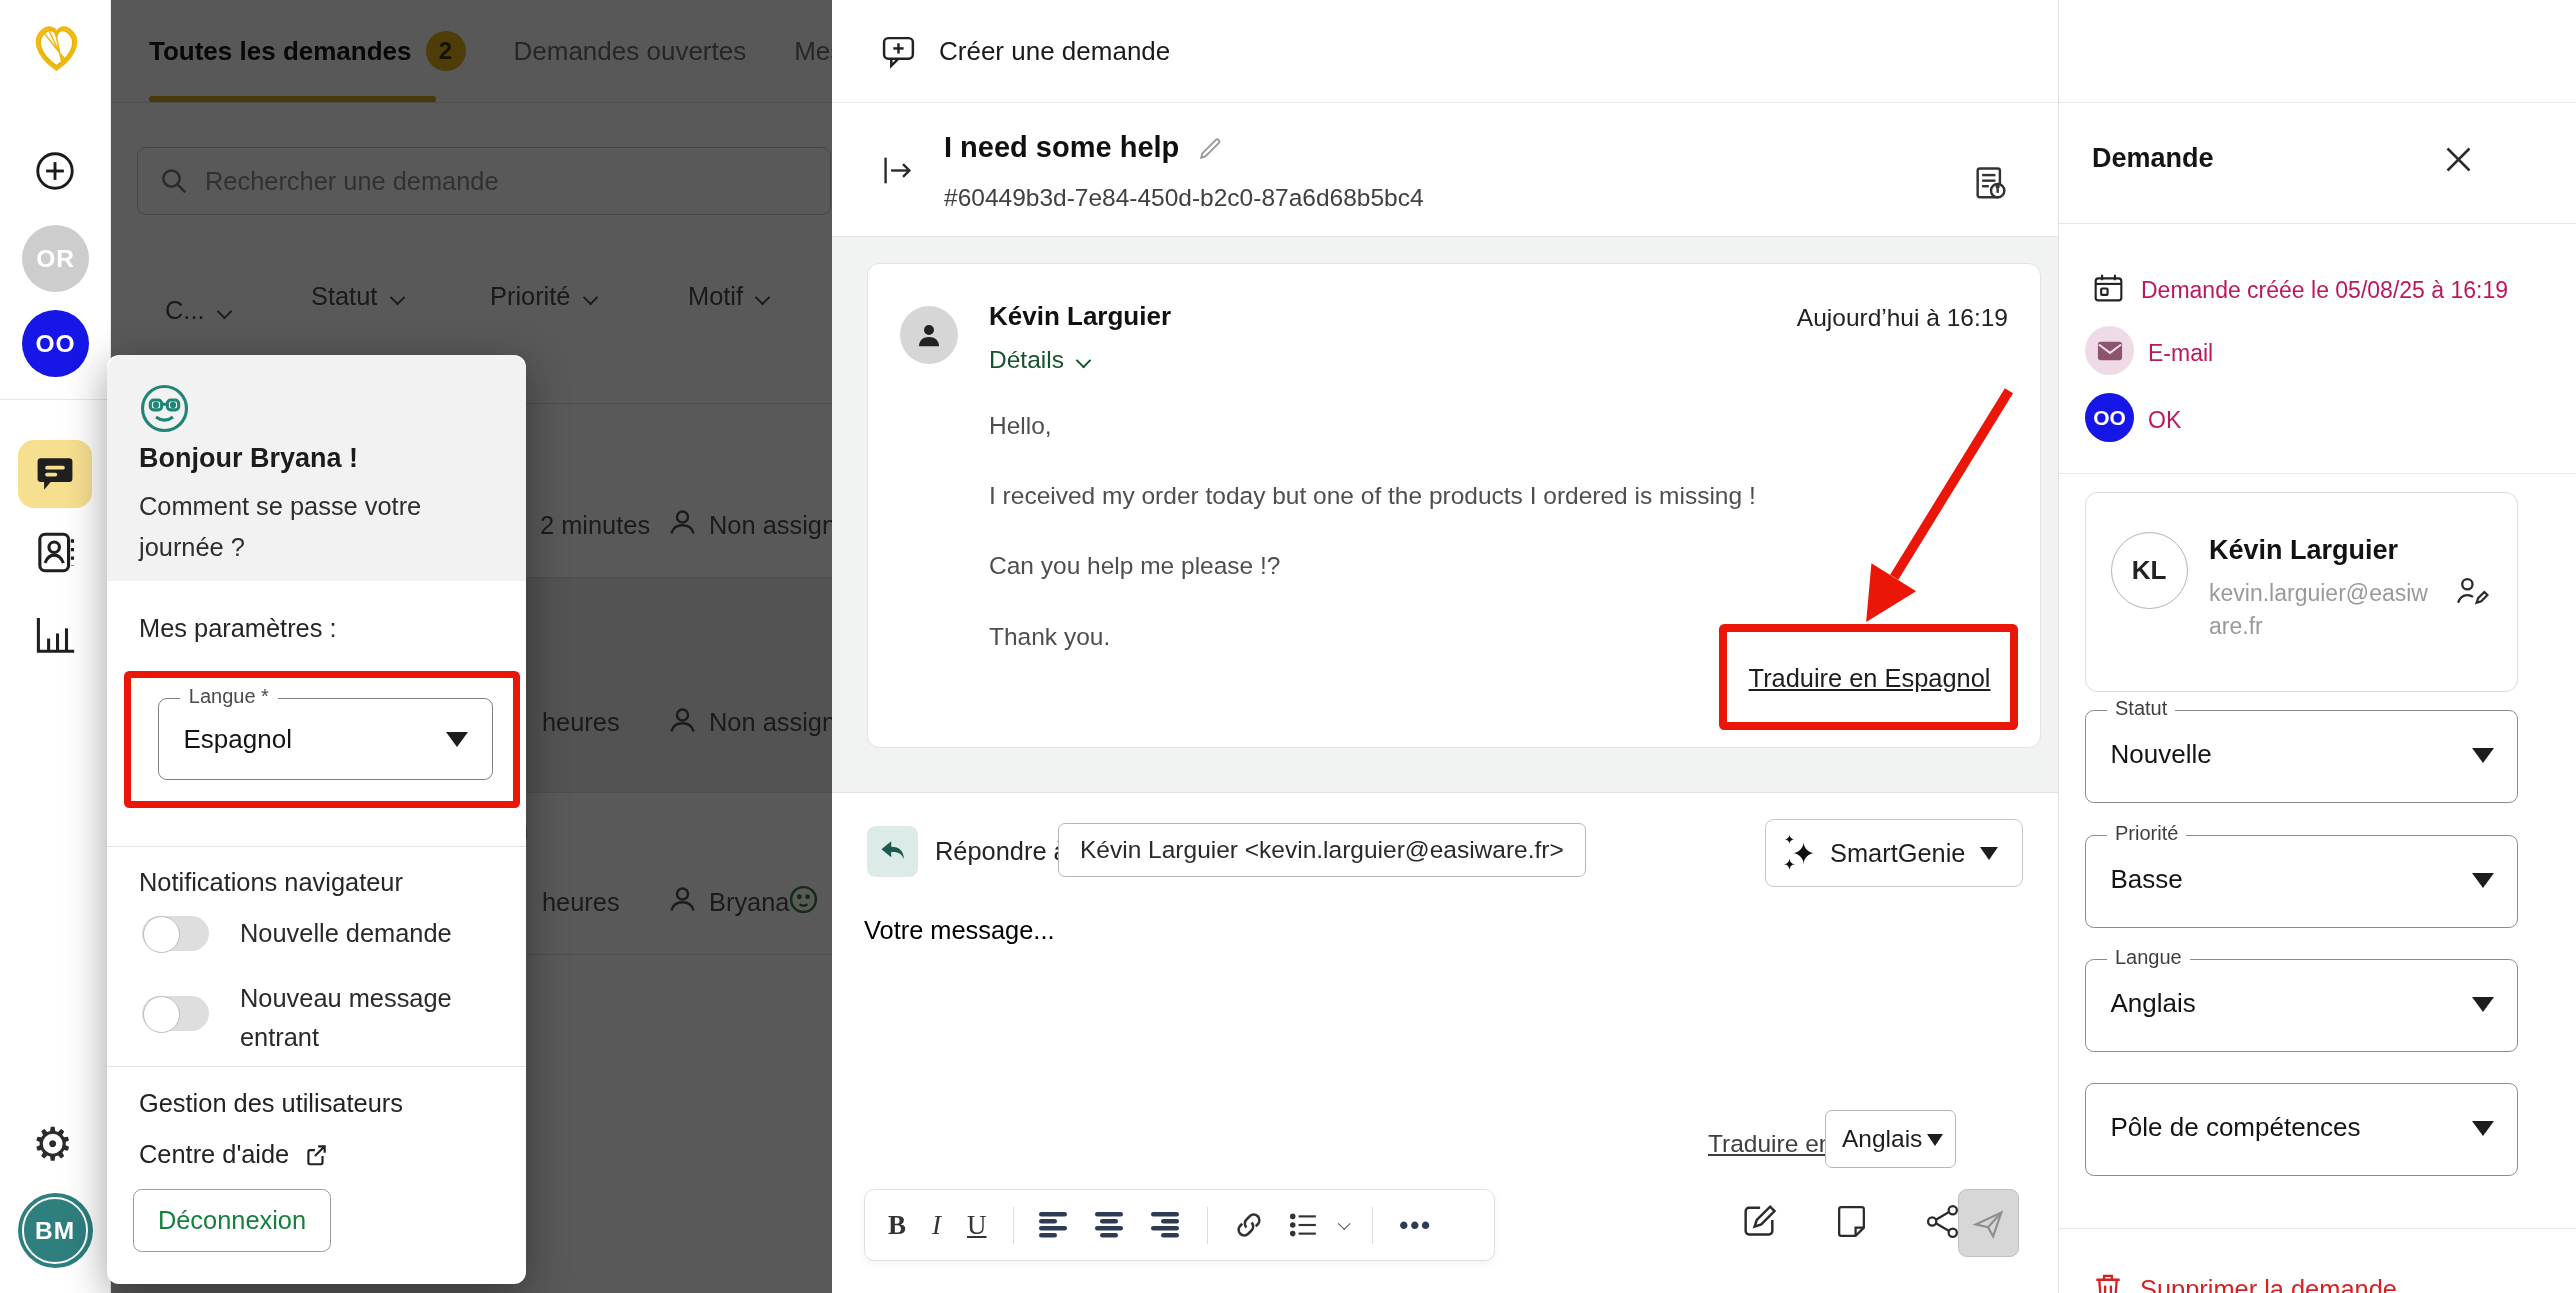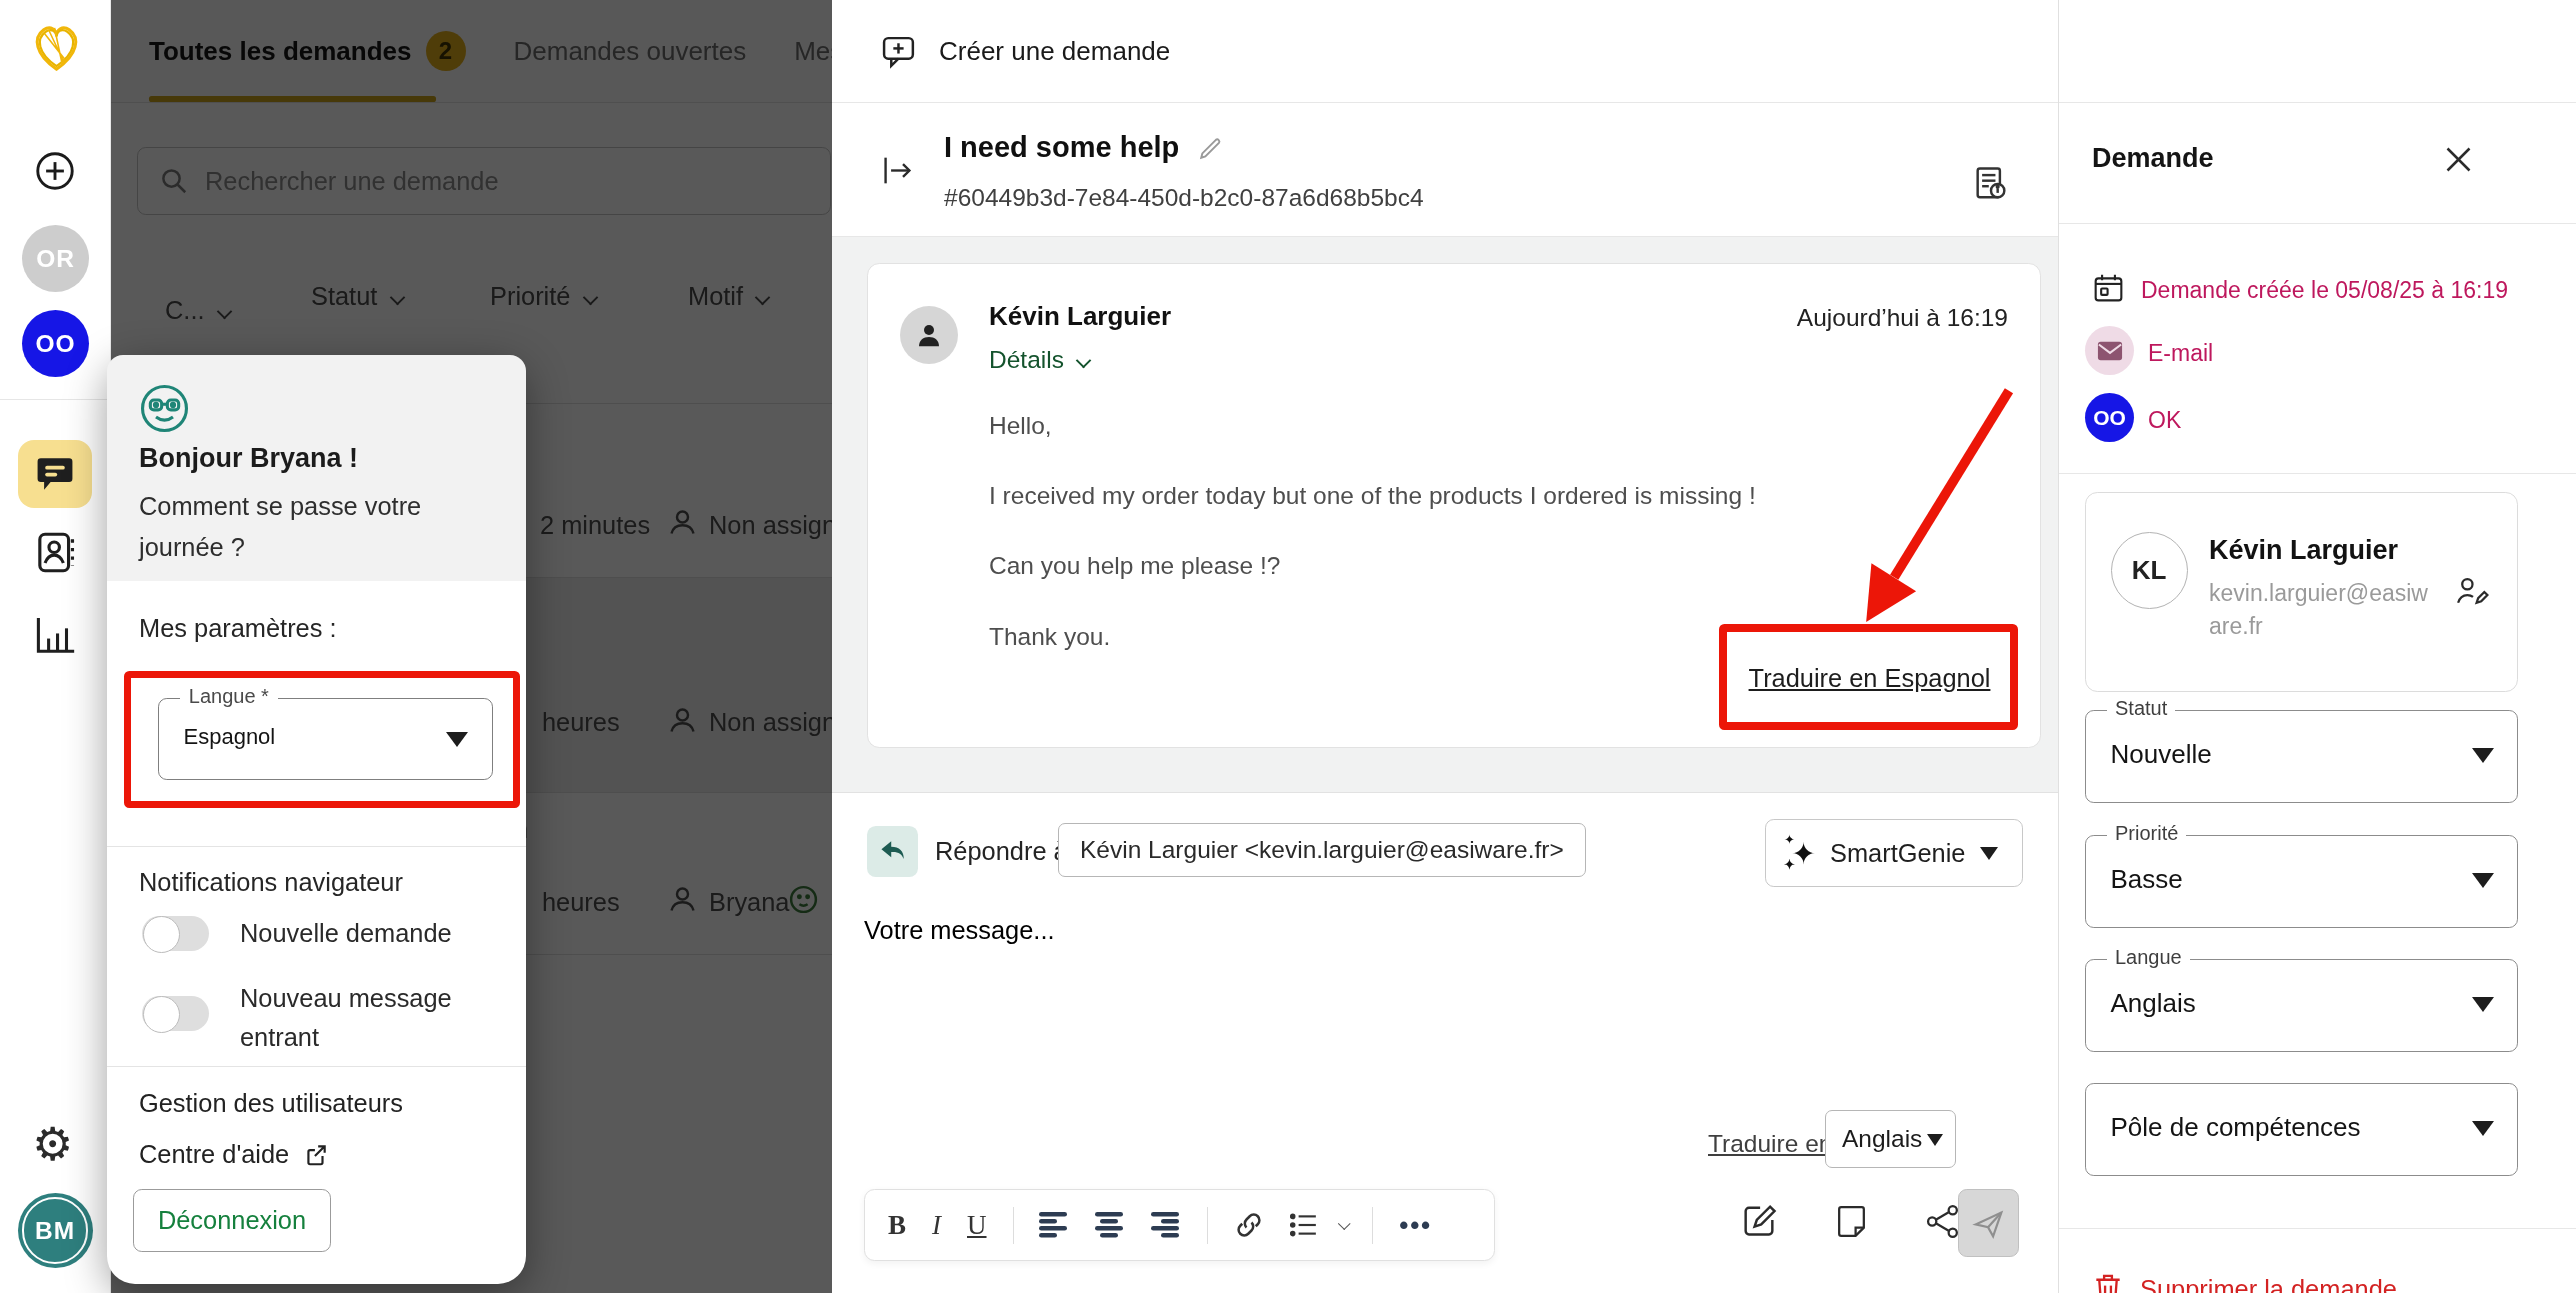--- a/index.html
+++ b/index.html
@@ -26,30 +26,30 @@
 #searchbox{position:absolute;left:26px;top:147px;width:694px;height:68px;border:1.8px solid #c6c6c6;border-radius:8.8px;
   background:#fff;display:flex;align-items:center;padding-left:21px}
 #searchbox .ph{font-size:25.4px;color:#8d8d8d;margin-left:16px}
 .filters{position:absolute;top:282px;font-size:25.4px;color:#4a4a4a}
 .chev{display:inline-block;width:11.4px;height:11.4px;border-right:2.6px solid currentColor;border-bottom:2.6px solid currentColor;
   transform:rotate(45deg) translateY(-2.6px);margin-left:12.3px}
 .lrow{position:absolute;left:0;width:721px;border-bottom:0.9px solid #dedede}
 .rowtxt{position:absolute;font-size:25.4px;color:#4f4f4f;white-space:nowrap}
 #list-overlay{position:absolute;inset:0;background:rgba(0,0,0,0.65);z-index:20}
 
-#user-menu{position:absolute;left:107px;top:355px;width:419px;height:929px;background:#fff;border-radius:28px;
+#user-menu{position:absolute;left:107px;top:355px;width:419px;height:929px;background:#fff;border-radius:12px;
   box-shadow:0 10.5px 42px rgba(0,0,0,.38);z-index:30}
 #um-head{position:absolute;left:0;top:0;width:100%;height:226px;background:#f2f2f2;border-radius:16px 16px 0 0}
 #user-menu .hr{position:absolute;left:0;right:0;border-top:0.9px solid #e4e4e4}
 #um-greet{position:absolute;left:32px;top:88px;font-size:27px;font-weight:bold;color:#1c1c1c}
 #um-q{position:absolute;left:32px;top:131px;width:350px;font-size:25.4px;line-height:41px;color:#2e2e2e}
 #um-params{position:absolute;left:32px;top:259px;font-size:25.4px;color:#262626}
 .select{position:absolute;border:1.8px solid #7f7f7f;border-radius:8.8px;background:#fff}
 .select .lab{position:absolute;top:-14px;left:21px;background:#fff;padding:0 8.8px;font-size:20px;color:#4a4a4a}
-.select .val{position:absolute;left:24.5px;font-size:22px;color:#141414}
+.select .val{position:absolute;left:24.5px;font-size:26px;color:#141414}
 .caret{position:absolute;width:0;height:0;border-left:11.4px solid transparent;border-right:11.4px solid transparent;
   border-top:15px solid #1d1d1d}
 #um-notif{position:absolute;left:32px;top:513px;font-size:25.4px;color:#262626}
 .toggle{position:absolute;width:67px;height:35px;border-radius:17.5px;background:#dedede}
 .toggle::after{content:"";position:absolute;left:0.9px;top:0px;width:35px;height:35px;border-radius:50%;
   background:#fff;border:0.9px solid #bcbcbc}
 .tog-label{position:absolute;font-size:25.4px;color:#2a2a2a;line-height:39px}
 .um-link{position:absolute;left:32px;font-size:25.4px;color:#222}
 #um-logout{position:absolute;left:26px;top:834px;width:198px;height:63px;border:1.8px solid #9b9b9b;border-radius:8.8px;
   background:#fff;font-size:25.4px;color:#15803d;display:flex;align-items:center;justify-content:center}

